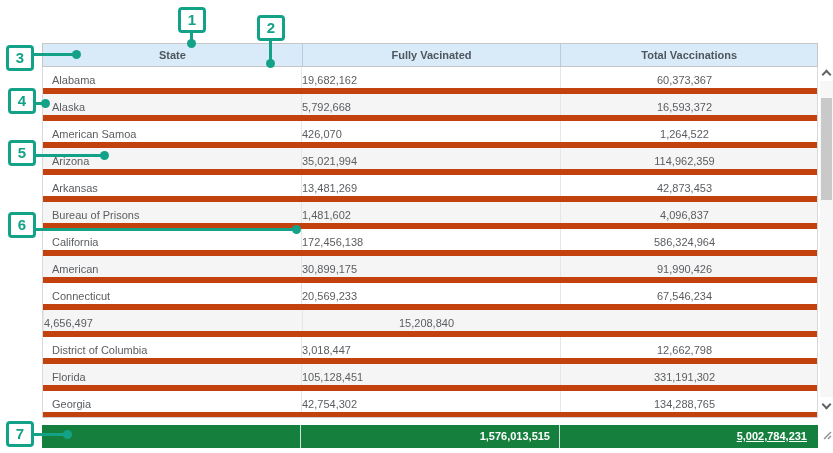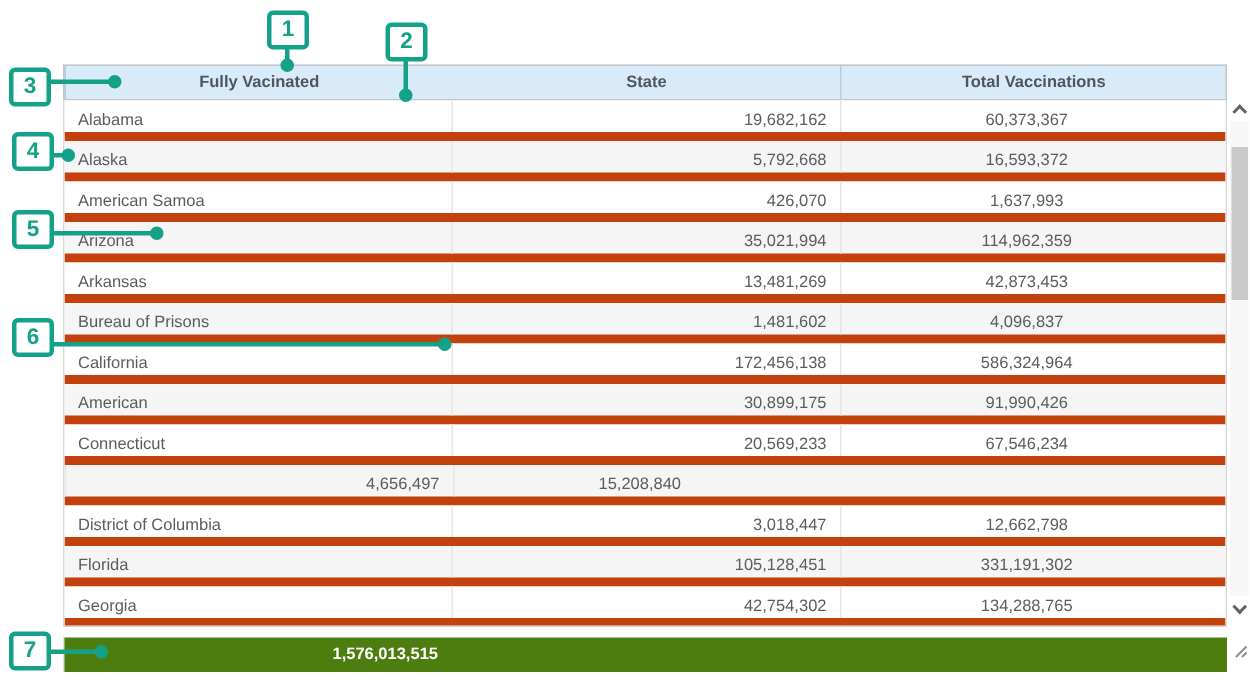--- a/index.html
+++ b/index.html
@@ -26,36 +26,36 @@
   .body-wrap { position:absolute; left:0; top:24px; width:791px; height:351px; }
   .rows {
     position:absolute; left:0; top:0; width:776px; height:351px; box-sizing:border-box;
     border-left:1px solid #D9D9D9; border-right:1px solid #D9D9D9; border-bottom:1px solid #D0D0D0;
     overflow:hidden; background:#fff;
   }
   .trow { display:flex; height:27px; box-sizing:border-box; border-bottom:6px solid #c2410c; background:#FFFFFF; }
   .trow:nth-child(even) { background:#F5F5F5; }
   .tcell { box-sizing:border-box; font-size:11px; color:#5A5D60; line-height:26px; white-space:nowrap; overflow:hidden; }
   .tcell.c0 { width:258px; padding-left:9px; }
-  .tcell.c1 { width:259px; text-align:right; padding-right:9px; border-left:1px solid #E6E6E6; }
+  .tcell.c1 { width:259px; text-align:left; padding-right:9px; border-left:1px solid #E6E6E6; }
   .tcell.c2 { width:257px; text-align:center; padding-right:9px; border-left:1px solid #E6E6E6; }
 
   
   .vscroll { position:absolute; left:778px; top:0; width:13px; height:351px; }
   .scroll-btn { position:absolute; left:0; width:13px; height:13px; background:#FFFFFF; cursor:pointer; }
   .scroll-btn.up { top:0; }
   .scroll-btn.down { top:332px; }
   .chev { width:5px; height:5px; border-left:2px solid #606468; border-top:2px solid #606468; margin:4px auto 0; }
   .chev.up { transform:rotate(45deg); }
   .chev.down { transform:rotate(-135deg); margin-top:2px; }
   .scroll-track { position:absolute; left:0; top:14px; width:13px; height:316px; background:#F7F7F7; }
   .scroll-thumb { position:absolute; left:1px; top:17px; width:11px; height:102px; background:#C9C9C9; cursor:grab; }
 
   
-  .totals-row { position:absolute; left:0; top:382px; width:776px; height:23px; background:#4d7c0f; display:flex;flex-direction:column; }
+  .totals-row { position:absolute; left:0; top:382px; width:776px; height:23px; background:#15803d; display:flex; }
   .gcell { box-sizing:border-box; font-size:11px; font-weight:bold; color:#FFFFFF; line-height:23px; text-align:right; }
   .gcell.c0 { width:258px; }
   .gcell.c1 { width:259px; padding-right:9px; border-left:1px solid rgba(255,255,255,0.8); }
   .gcell.c2 { width:257px; padding-right:9px; border-left:1px solid rgba(255,255,255,0.8);text-decoration:underline; }
 
   .resize-grip { position:absolute; left:779px; top:384px; width:12px; height:12px; cursor:nwse-resize; }
 
   
   .co-box {
     position:absolute; box-sizing:border-box; width:28px; height:26px;
@@ -75,41 +75,41 @@
   .c7 .co-box { left:6px;  top:421px; }  .c7 .co-line { left:33px; top:433px; width:34px; height:3px; } .c7 .co-dot { left:63px; top:430px; }
 </style>
 </head>
 <body>
 
 <div class="stage">
 
   <div class="table-widget">
 
     <div class="hrow">
+      <div class="hcell c0">State</div>
       <div class="hcell c1">Fully Vacinated</div>
-      <div class="hcell c0">State</div>
       <div class="hcell c2">Total Vaccinations</div>
     </div>
 
     <div class="body-wrap">
       <div class="rows">
           <div class="trow">
             <div class="tcell c0">Alabama</div>
             <div class="tcell c1">19,682,162</div>
             <div class="tcell c2">60,373,367</div>
           </div>
           <div class="trow">
             <div class="tcell c0">Alaska</div>
             <div class="tcell c1">5,792,668</div>
             <div class="tcell c2">16,593,372</div>
           </div>
           <div class="trow">
             <div class="tcell c0">American Samoa</div>
             <div class="tcell c1">426,070</div>
-            <div class="tcell c2">1,637,993</div>
+            <div class="tcell c2">1,264,522</div>
           </div>
           <div class="trow">
             <div class="tcell c0">Arizona</div>
             <div class="tcell c1">35,021,994</div>
             <div class="tcell c2">114,962,359</div>
           </div>
           <div class="trow">
             <div class="tcell c0">Arkansas</div>
             <div class="tcell c1">13,481,269</div>
             <div class="tcell c2">42,873,453</div>

